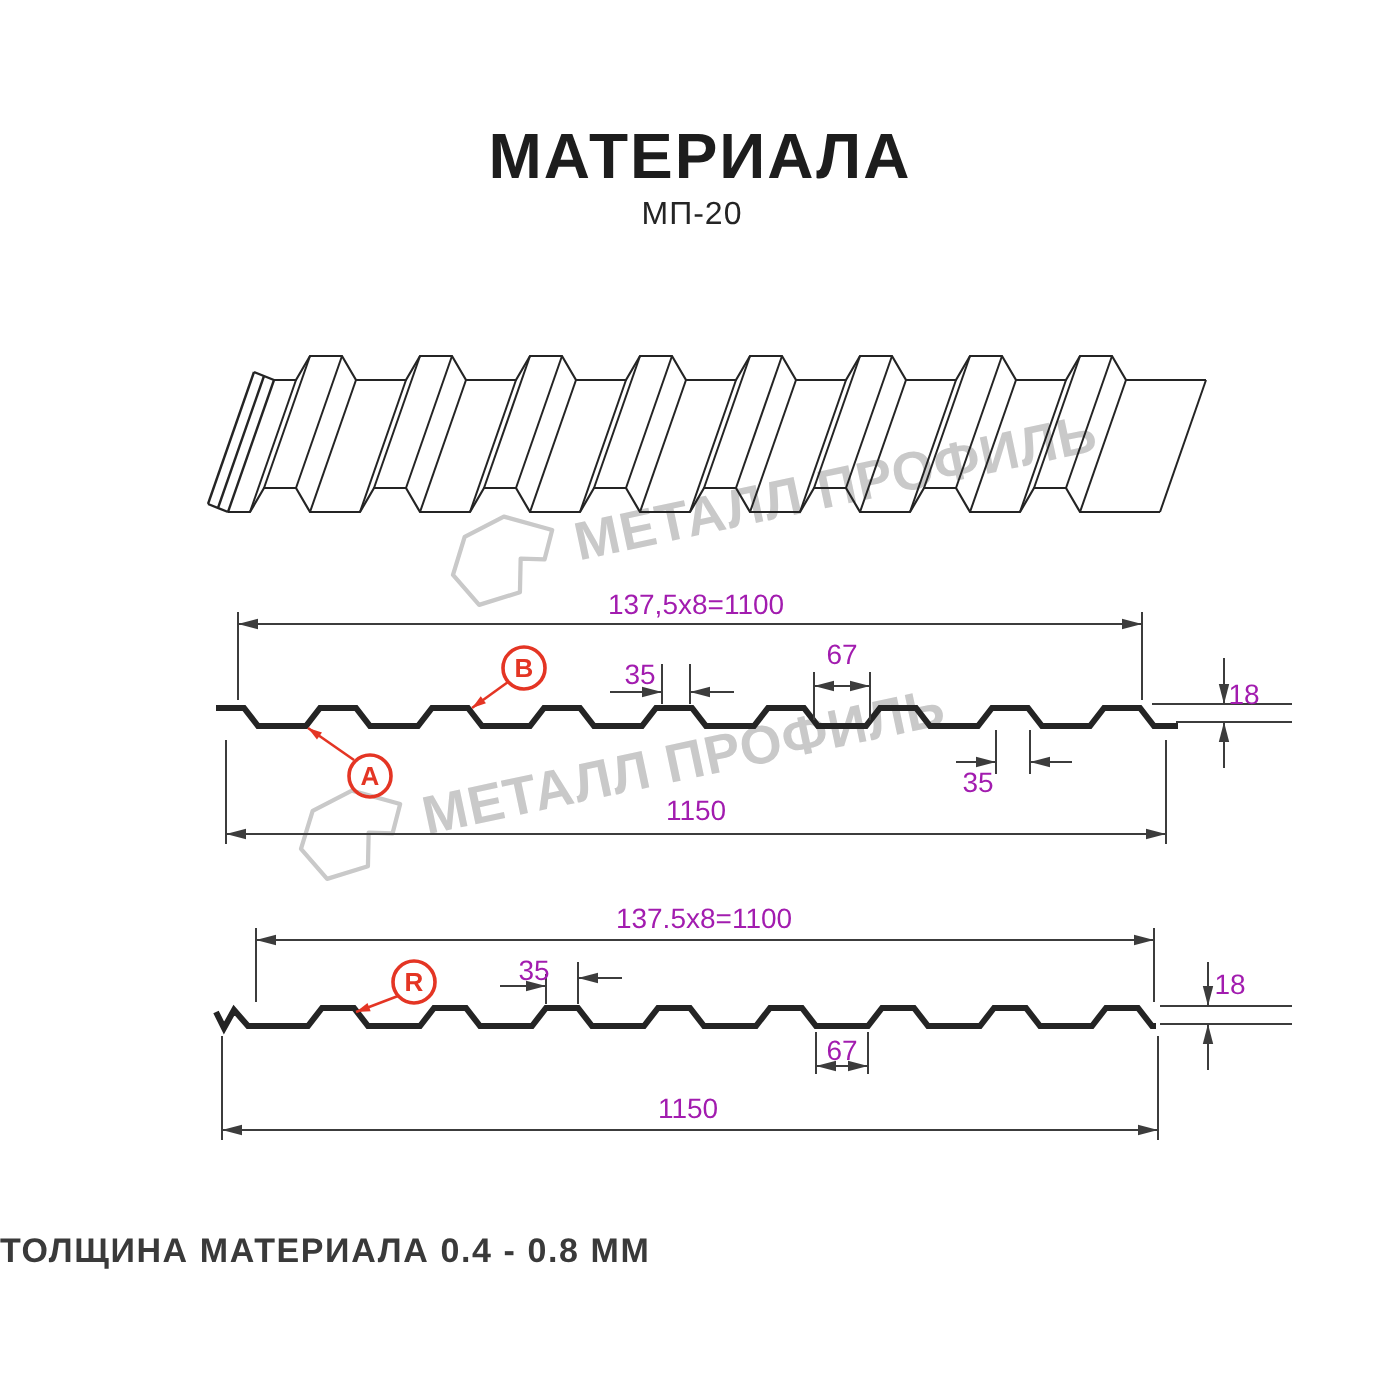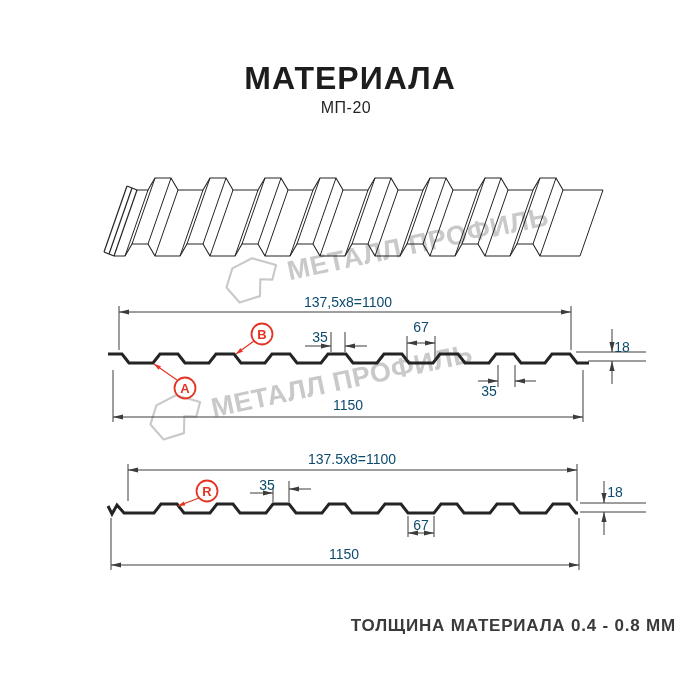--- a/index.html
+++ b/index.html
@@ -2,30 +2,30 @@
 <html style="--red: #e43524; --wm: #c9c9c9;"><head>
 <meta charset="utf-8">
 <style>
   html,body{margin:0;padding:0;background:#fff;}
   .page{position:relative;width:700px;height:700px;background:#fff;overflow:hidden;
         font-family:"Liberation Sans",sans-serif;}
   .title{position:absolute;left:0;top:60px;width:700px;text-align:center;
          font-size:32px;font-weight:800;letter-spacing:1px;color:#1d1d1d;z-index:3;}
   .subtitle{position:absolute;left:0;top:99px;width:620px;text-align:center;
          font-size:16px;font-weight:400;letter-spacing:.5px;color:#242424;z-index:3;margin-left:36px;}
-  .footer{position:absolute;left:0;top:616px;width:676px;text-align:right;
+  .footer{position:absolute;left:0;top:616px;width:676px;text-align:left;
          font-size:17px;font-weight:600;letter-spacing:.8px;color:#3a3a3a;z-index:3;}
   .watermark{position:absolute;display:flex;align-items:center;gap:7px;
          transform:rotate(-12deg);transform-origin:0 50%;white-space:nowrap;
          font-size:27px;font-weight:700;letter-spacing:.5px;color:var(--wm,#c9c9c9);z-index:1;}
   .watermark svg{flex:0 0 auto;}
   .wm1{left:224px;top:262px;}
   .wm2{left:148px;top:399px;}
   #linework{position:absolute;left:0;top:0;z-index:2;}
-  .dim{position:absolute;transform:translate(-50%,-50%);font-size:14px;color:#0c4a6e;
+  .dim{position:absolute;transform:translate(-50%,-50%);font-size:14px;color:#a21caf;
        white-space:nowrap;z-index:3;}
   .marker{position:absolute;transform:translate(-50%,-50%);font-size:13px;font-weight:700;
        color:var(--red,#e43524);z-index:4;}
 </style>
 </head>
 <body>
 
 <div class="page">
 
   <div class="title">МАТЕРИАЛА</div>

